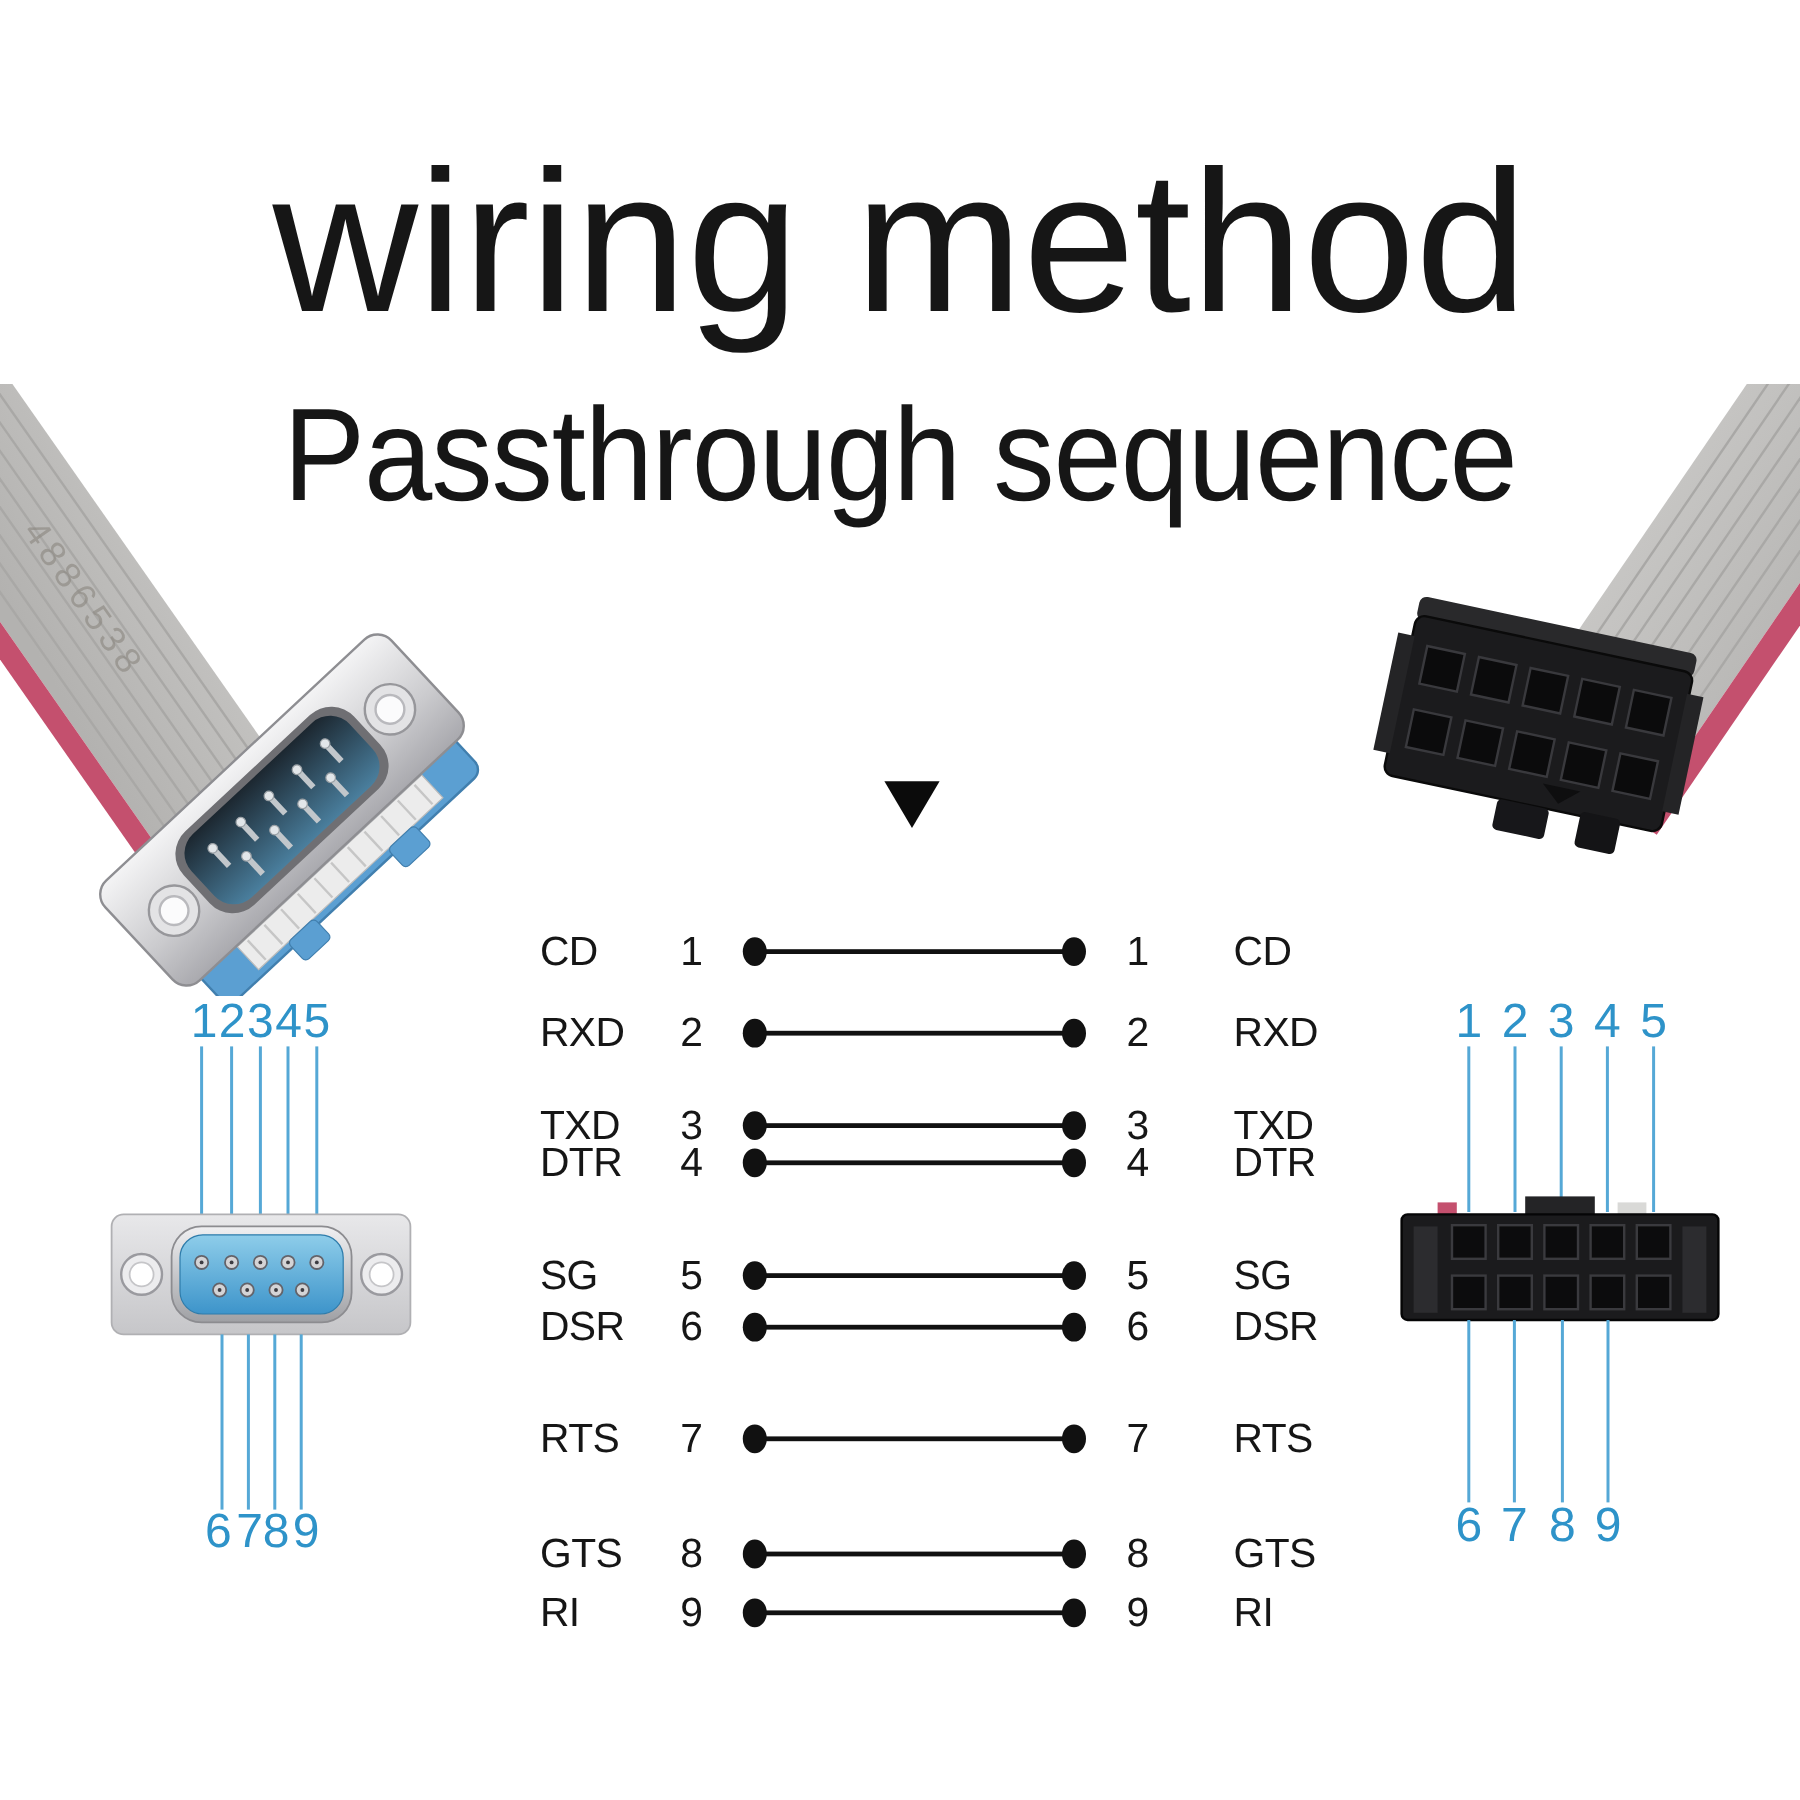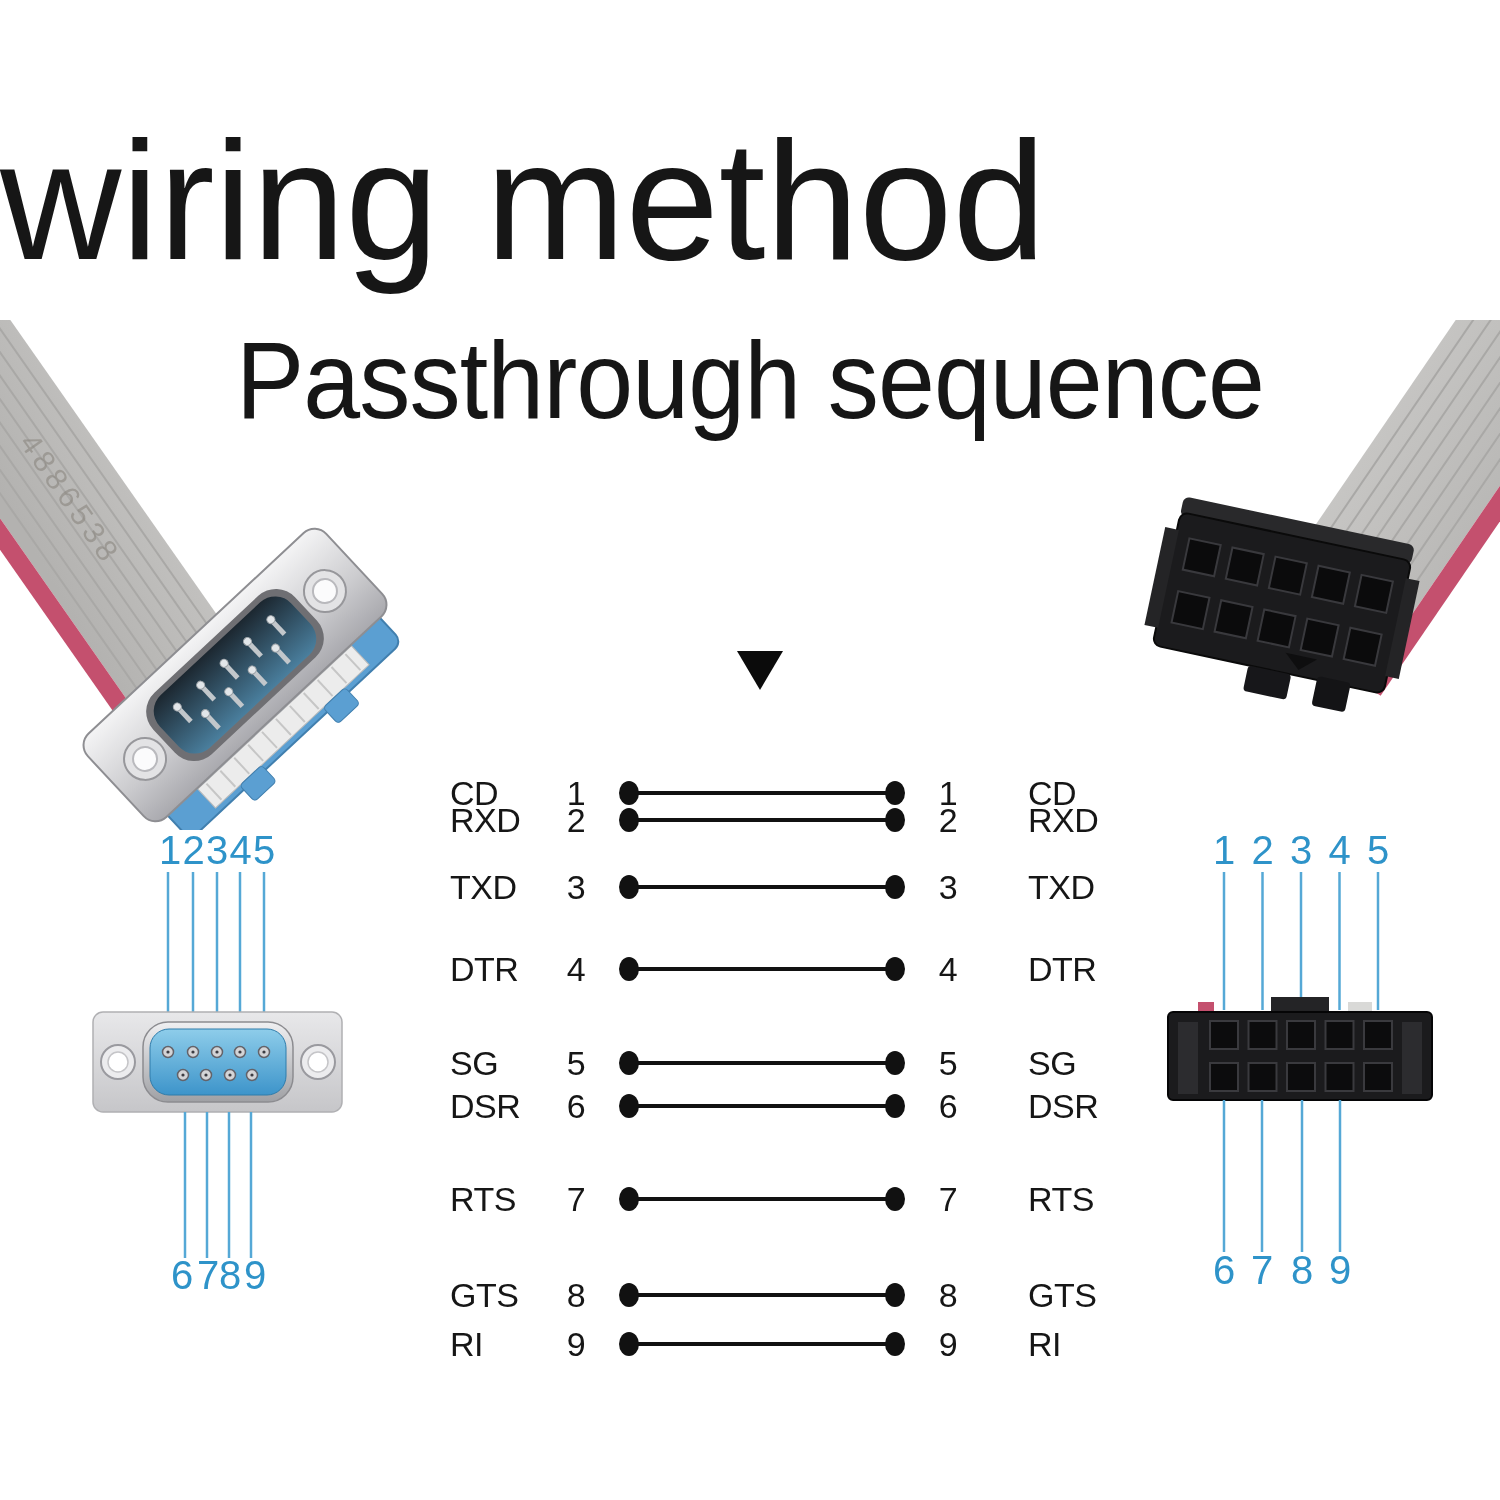--- a/index.html
+++ b/index.html
@@ -2,21 +2,21 @@
 <html style="--text: #161616; --wire: #111111; --pin-blue: #2e93c9; --line-blue: #55a8d6; --cable-red: #c4506e; --db9-insert-blue: #4d9fd2; --idc-body: #1b1b1d;"><head>
 <meta charset="utf-8">
 <style>
   html,body{margin:0;padding:0;background:#ffffff;}
   .canvas{
     position:relative;width:1500px;height:1500px;background:#ffffff;overflow:hidden;
     font-family:"Liberation Sans",sans-serif;color:var(--text,#161616);
   }
   
   .title{
-    position:absolute;top:116px;left:0;width:100%;text-align:left;
+    position:absolute;top:116px;left:0;width:100%;text-align:center;
     font-size:168px;line-height:170px;letter-spacing:0px;color:var(--text,#161616);
     white-space:nowrap;
   }
   .subtitle{
     position:absolute;top:322px;left:0;width:100%;text-align:center;
     font-size:110px;line-height:115px;letter-spacing:-1px;color:var(--text,#161616);
     transform:scaleX(.93);transform-origin:50% 50%;white-space:nowrap;
   }
   
   .triangle{
@@ -186,28 +186,28 @@
   <div class="triangle"></div>
 
   <div class="rows">
     <div class="row" style="top:760px">
       <span class="sig l">CD</span>
       <span class="num l">1</span>
       <span class="wire"></span>
       <span class="num r">1</span>
       <span class="sig r">CD</span>
     </div>
-    <div class="row" style="top:787px">
+    <div class="row" style="top:828px">
       <span class="sig l">RXD</span>
       <span class="num l">2</span>
       <span class="wire"></span>
       <span class="num r">2</span>
       <span class="sig r">RXD</span>
     </div>
-    <div class="row" style="top:854px">
+    <div class="row" style="top:905px">
       <span class="sig l">TXD</span>
       <span class="num l">3</span>
       <span class="wire"></span>
       <span class="num r">3</span>
       <span class="sig r">TXD</span>
     </div>
     <div class="row" style="top:936px">
       <span class="sig l">DTR</span>
       <span class="num l">4</span>
       <span class="wire"></span>

